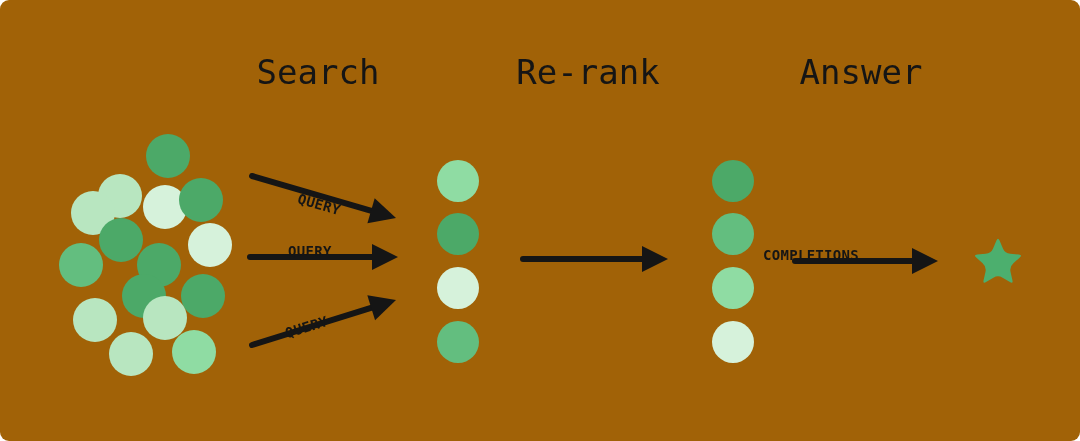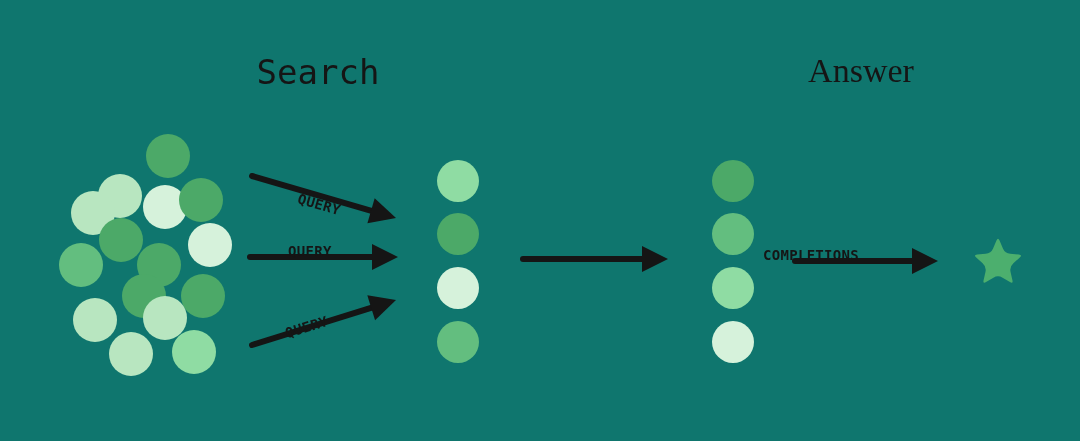--- a/index.html
+++ b/index.html
@@ -7,22 +7,23 @@
     padding: 0;
     background: #ffffff;
   }
   body {
     font-family: "DejaVu Sans Mono", monospace;
   }
   #diagram {
     position: relative;
     width: 1080px;
     height: 441px;
-    background: #0f766e;
+    background: #a16207;
     overflow: hidden;
+    border-radius: 9px;
   }
   .stage-label {
     position: absolute;
     font-family: "DejaVu Sans Mono", monospace;
     font-size: 34px;
     font-weight: 400;
     color: #151515;
     letter-spacing: 0px;
     white-space: nowrap;
     transform: translateX(-50%);
@@ -48,21 +49,22 @@
   .star-wrap {
     position: absolute;
   }
 </style>
 </head>
 <body>
 
 <div id="diagram">
 
   <div class="stage-label" style="left:318px; top:52px;">Search</div>
-  <div class="stage-label" style="left:861px; top:52px;font-family:Liberation Serif, serif;">Answer</div>
+  <div class="stage-label" style="left:588px; top:52px;">Re-rank</div>
+  <div class="stage-label" style="left:861px; top:52px;">Answer</div>
 
   <div id="layer-cluster">
       <div class="dot" style="left: 146px; top: 134px; width: 44px; height: 44px; background: rgb(76, 169, 104);"></div>
       <div class="dot" style="left: 98px; top: 174px; width: 44px; height: 44px; background: rgb(184, 230, 192);"></div>
       <div class="dot" style="left: 71px; top: 191px; width: 44px; height: 44px; background: rgb(184, 230, 192);"></div>
       <div class="dot" style="left: 143px; top: 185px; width: 44px; height: 44px; background: rgb(214, 242, 219);"></div>
       <div class="dot" style="left: 179px; top: 178px; width: 44px; height: 44px; background: rgb(76, 169, 104);"></div>
       <div class="dot" style="left: 99px; top: 218px; width: 44px; height: 44px; background: rgb(76, 169, 104);"></div>
       <div class="dot" style="left: 188px; top: 223px; width: 44px; height: 44px; background: rgb(214, 242, 219);"></div>
       <div class="dot" style="left: 59px; top: 243px; width: 44px; height: 44px; background: rgb(99, 190, 127);"></div>

